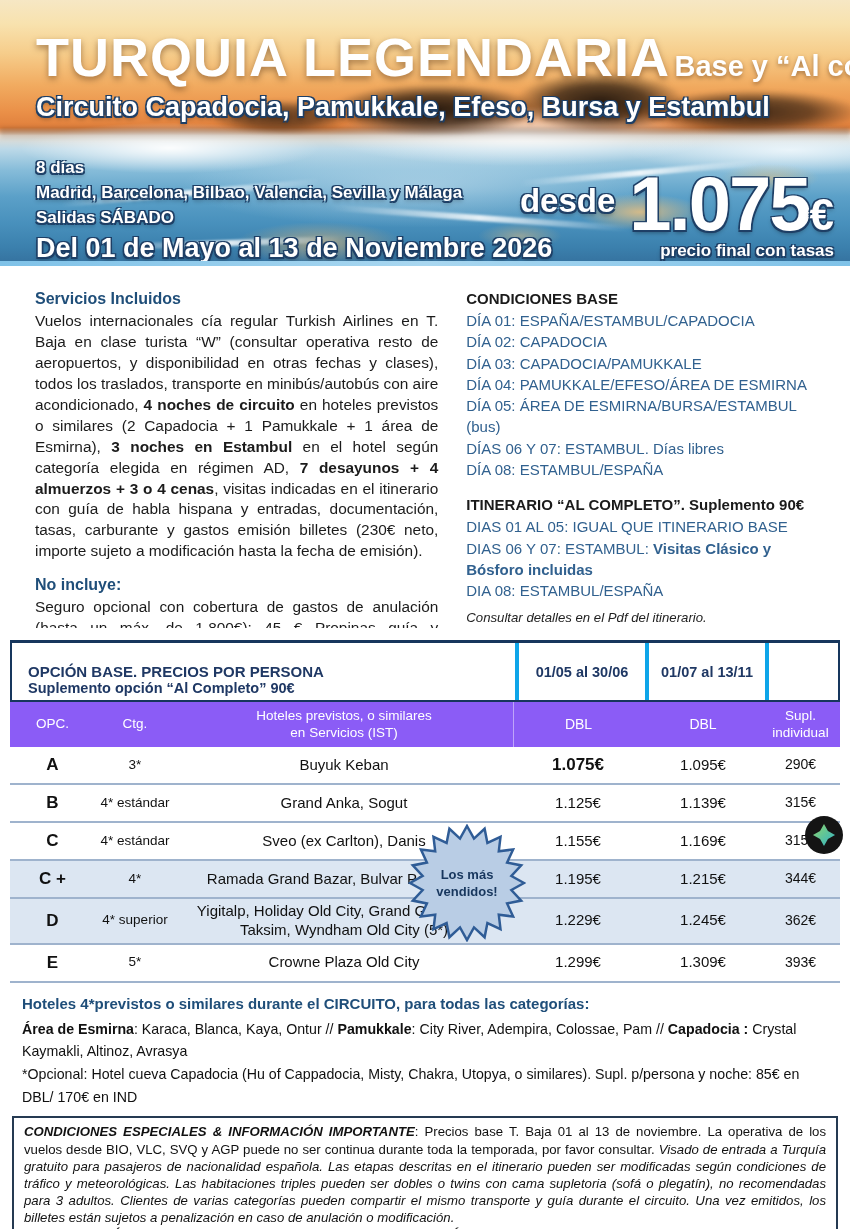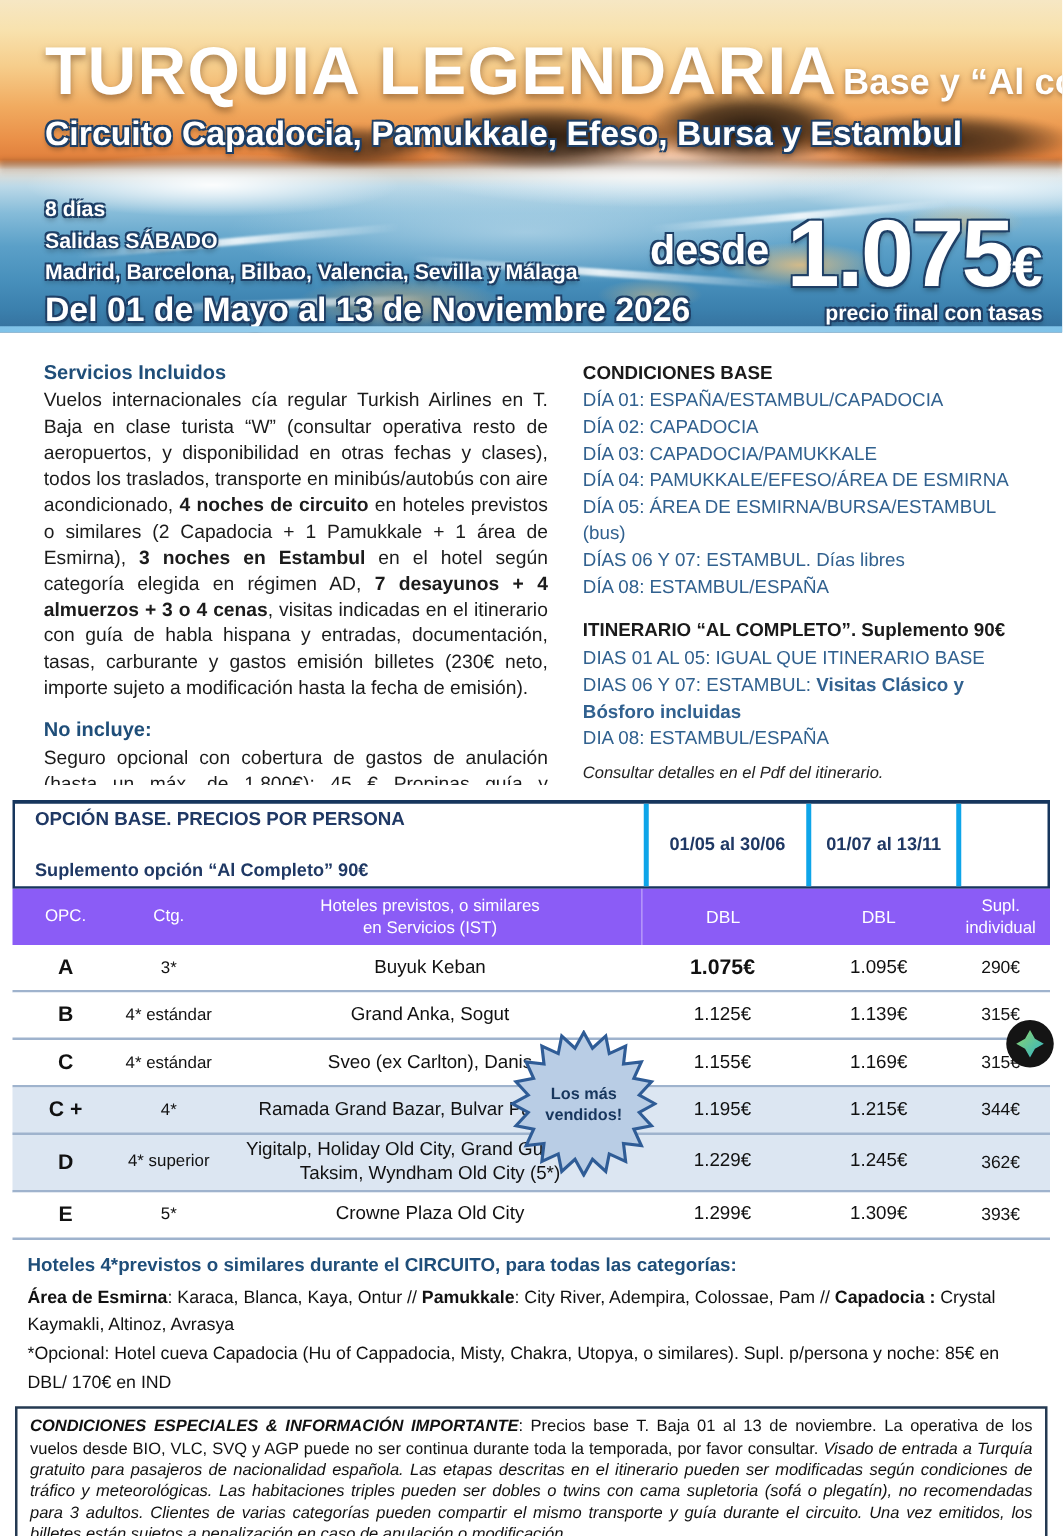--- a/index.html
+++ b/index.html
@@ -55,21 +55,21 @@
   .mt14 { margin-top:14px; }
 
   .itin-title { color:#1a1a1a; font-weight:bold; font-size:15px; margin-bottom:3px; }
   .itin-line { color:#31618f; font-size:15px; line-height:1.42; }
   .itin-note { font-size:13.2px; font-style:italic; color:#222; margin-top:8px; }
 
   
   .tbl-wrap { position:relative; margin:12px 10px 0 10px; }
   .tbl-h1 { display:grid; grid-template-columns:503px 130px 120px 75px; border:2px solid #17365d; border-top:3px solid #17365d; }
   .tbl-h1 > div { display:flex; flex-direction:column; justify-content:center; min-height:42px; }
-  .tbl-h1 .cell-main { padding:4px 6px 4px 16px;gap:25px; }
+  .tbl-h1 .cell-main { padding:20px 6px 4px 16px; }
   .tbl-h1 .period { border-left:4px solid #0ea5e9; align-items:center; font-weight:bold; color:#1f3864; font-size:14.5px; }
   .h1-l1 { color:#1f3864; font-weight:bold; font-size:15px; }
   .h1-l2 { color:#1f3864; font-weight:bold; font-size:14.5px; }
   .tbl-h2 { display:grid; grid-template-columns:85px 80px 338px 130px 120px 75px; background:#8b5cf6; color:#fff; }
   .tbl-h2 > div { display:flex; flex-direction:column; justify-content:center; align-items:center; min-height:45px; font-size:13.5px; text-align:center; line-height:1.25; }
   .tbl-h2 .dbl { font-weight:normal; font-size:14px; }
   .tbl-h2 .sep { border-left:1px solid rgba(255,255,255,.45); }
   .tbl-row { display:grid; grid-template-columns:85px 80px 338px 130px 120px 75px; border-bottom:2px solid #9fb3cd; background:#fff; }
   .tbl-row.hl { background:#dce6f2; }
   .tbl-row > div { display:flex; justify-content:center; align-items:center; min-height:36px; padding:3px 2px; text-align:center; font-size:15px; color:#111; line-height:1.25; }
@@ -113,22 +113,22 @@
     </div>
     <div class="hero-text">
       <div class="hero-title-row">
         <span class="hero-title">TURQUIA LEGENDARIA</span>
         <span class="hero-title-suffix">Base y “Al completo”</span>
       </div>
       <div class="hero-subtitle outline">Circuito Capadocia, Pamukkale, Efeso, Bursa y Estambul</div>
     </div>
     <div class="hero-info">
       <div class="hi-line outline">8 días</div>
+      <div class="hi-line outline">Madrid, Barcelona, Bilbao, Valencia, Sevilla y Málaga</div>
       <div class="hi-line outline">Salidas SÁBADO</div>
-      <div class="hi-line outline">Madrid, Barcelona, Bilbao, Valencia, Sevilla y Málaga</div>
       <div class="hi-dates outline">Del 01 de Mayo al 13 de Noviembre 2026</div>
     </div>
     <div class="hero-price">
       <span class="hp-desde outline">desde</span><span class="hp-amount outline">1.075</span><span class="hp-cur outline">€</span>
       <div class="hp-note outline">precio final con tasas</div>
     </div>
     <div class="hero-strip"></div>
   </header>
 
   <main class="content">

